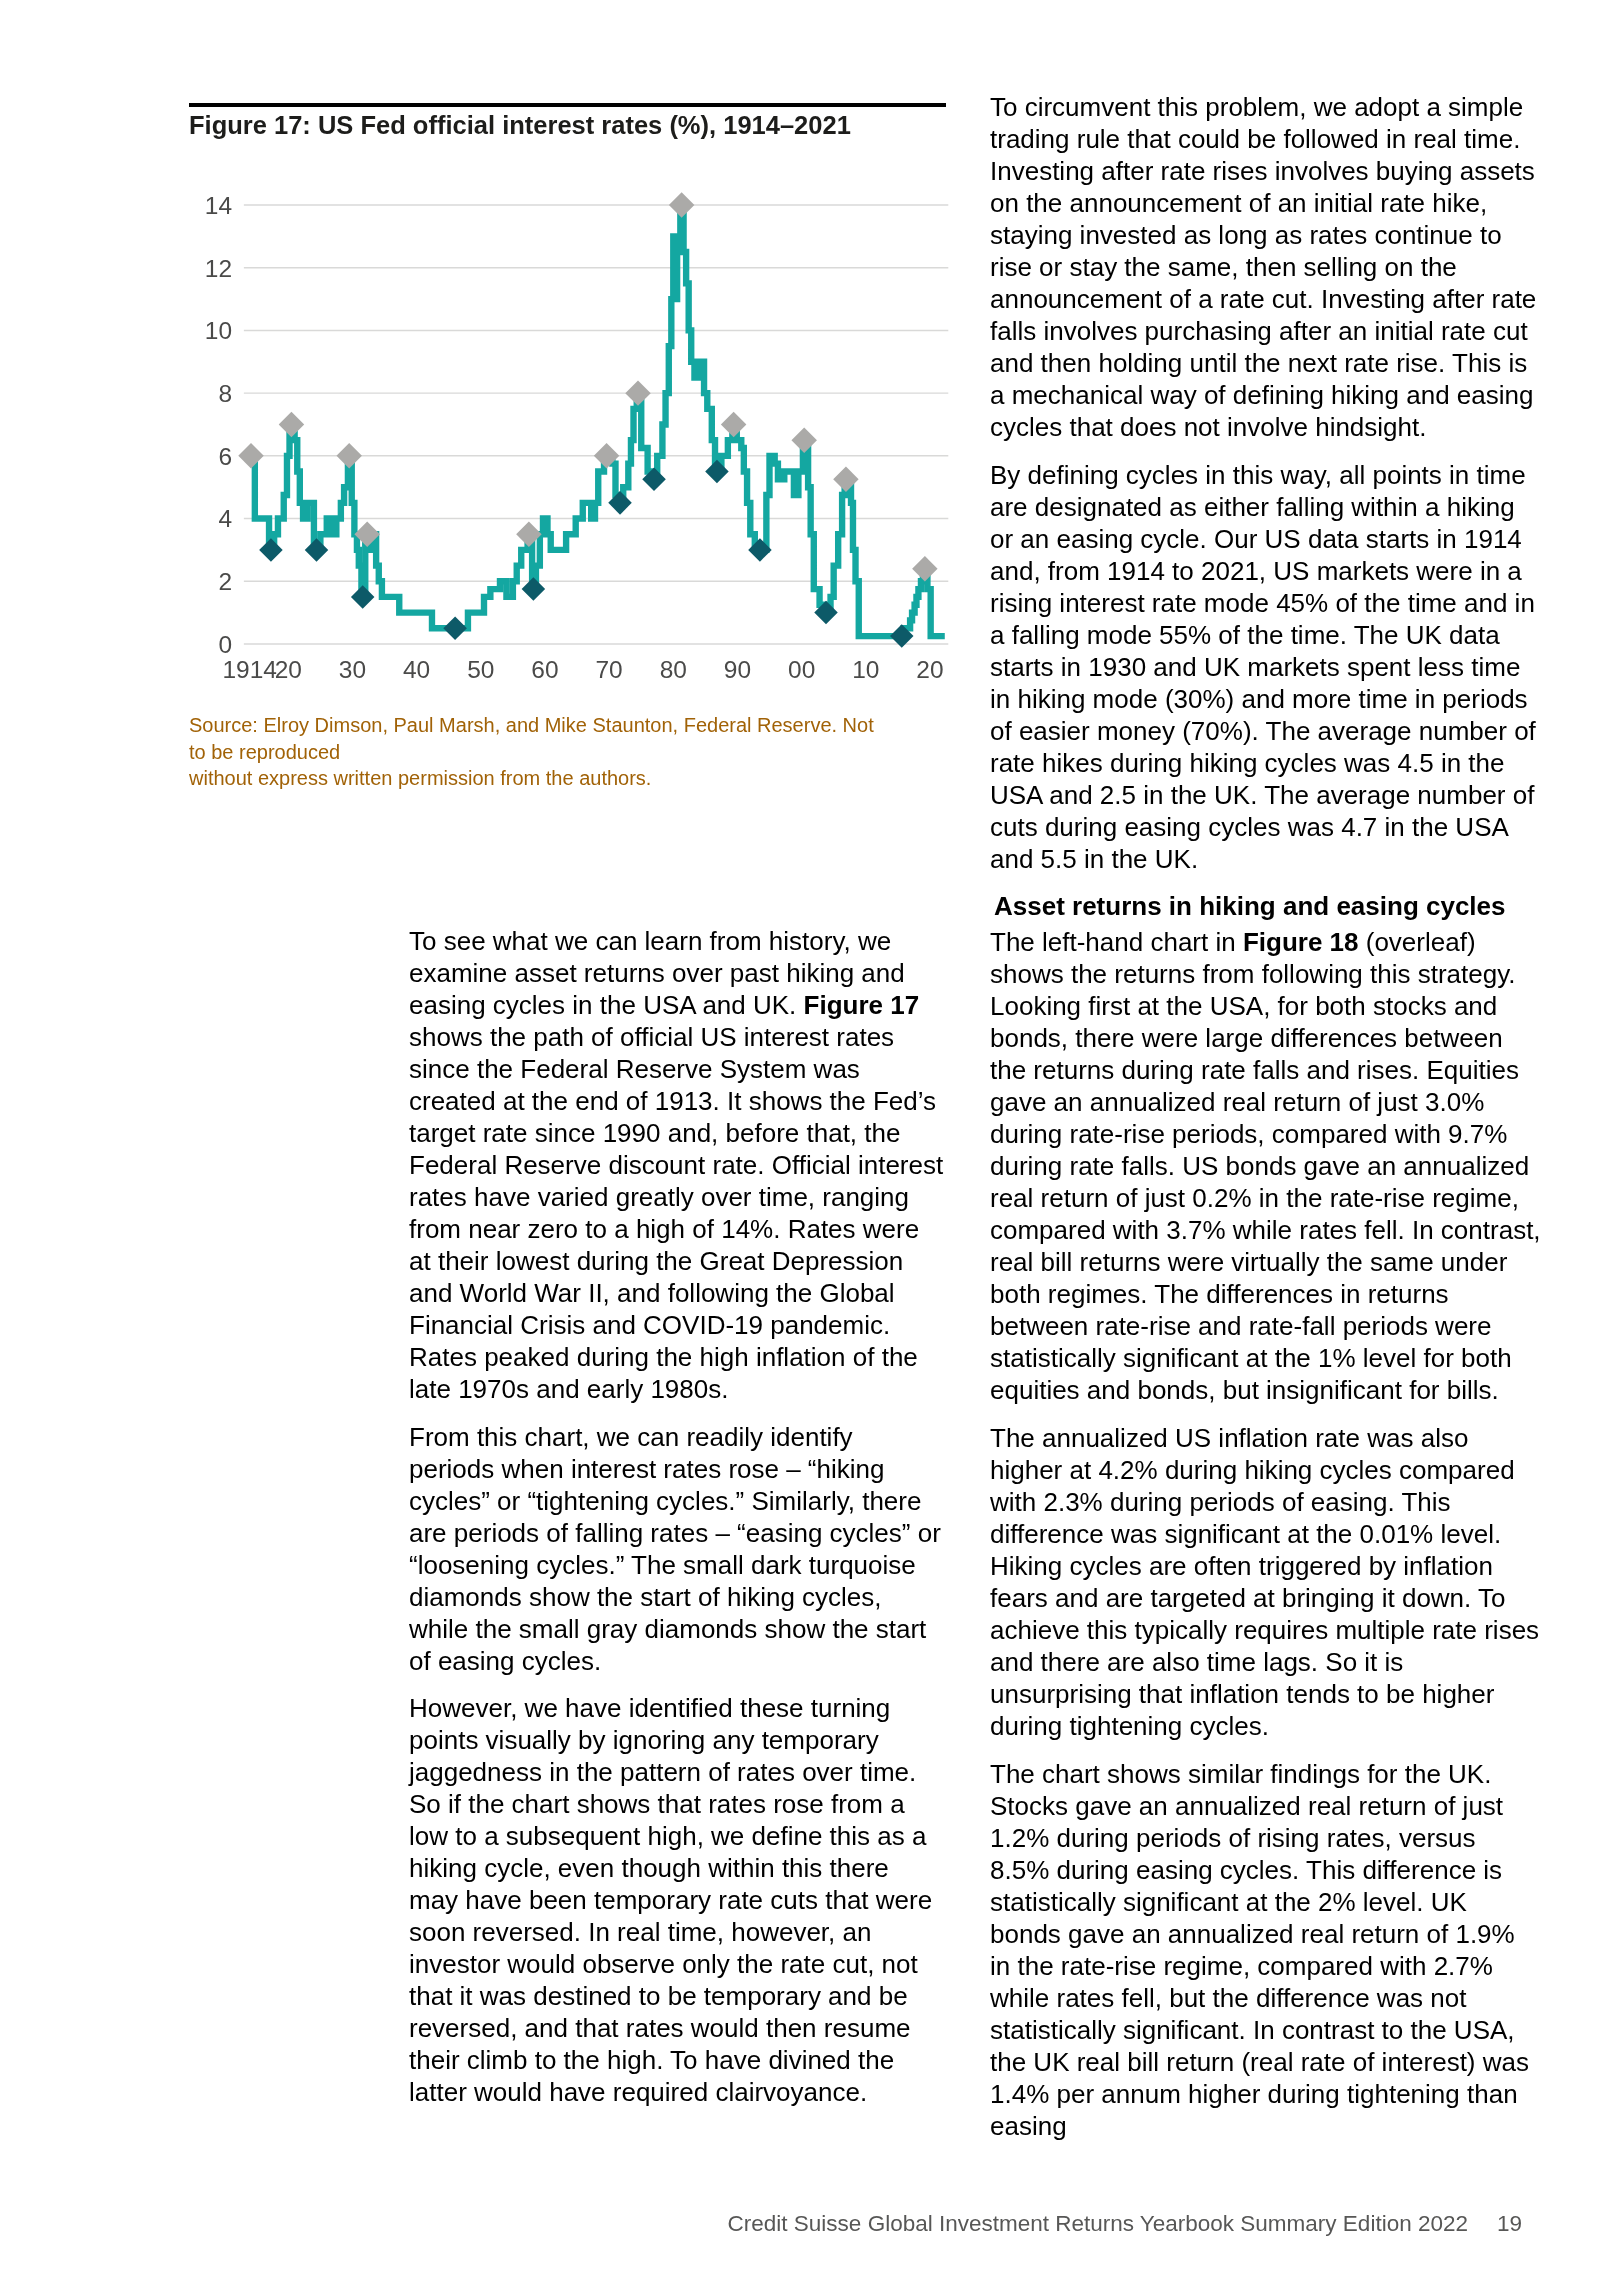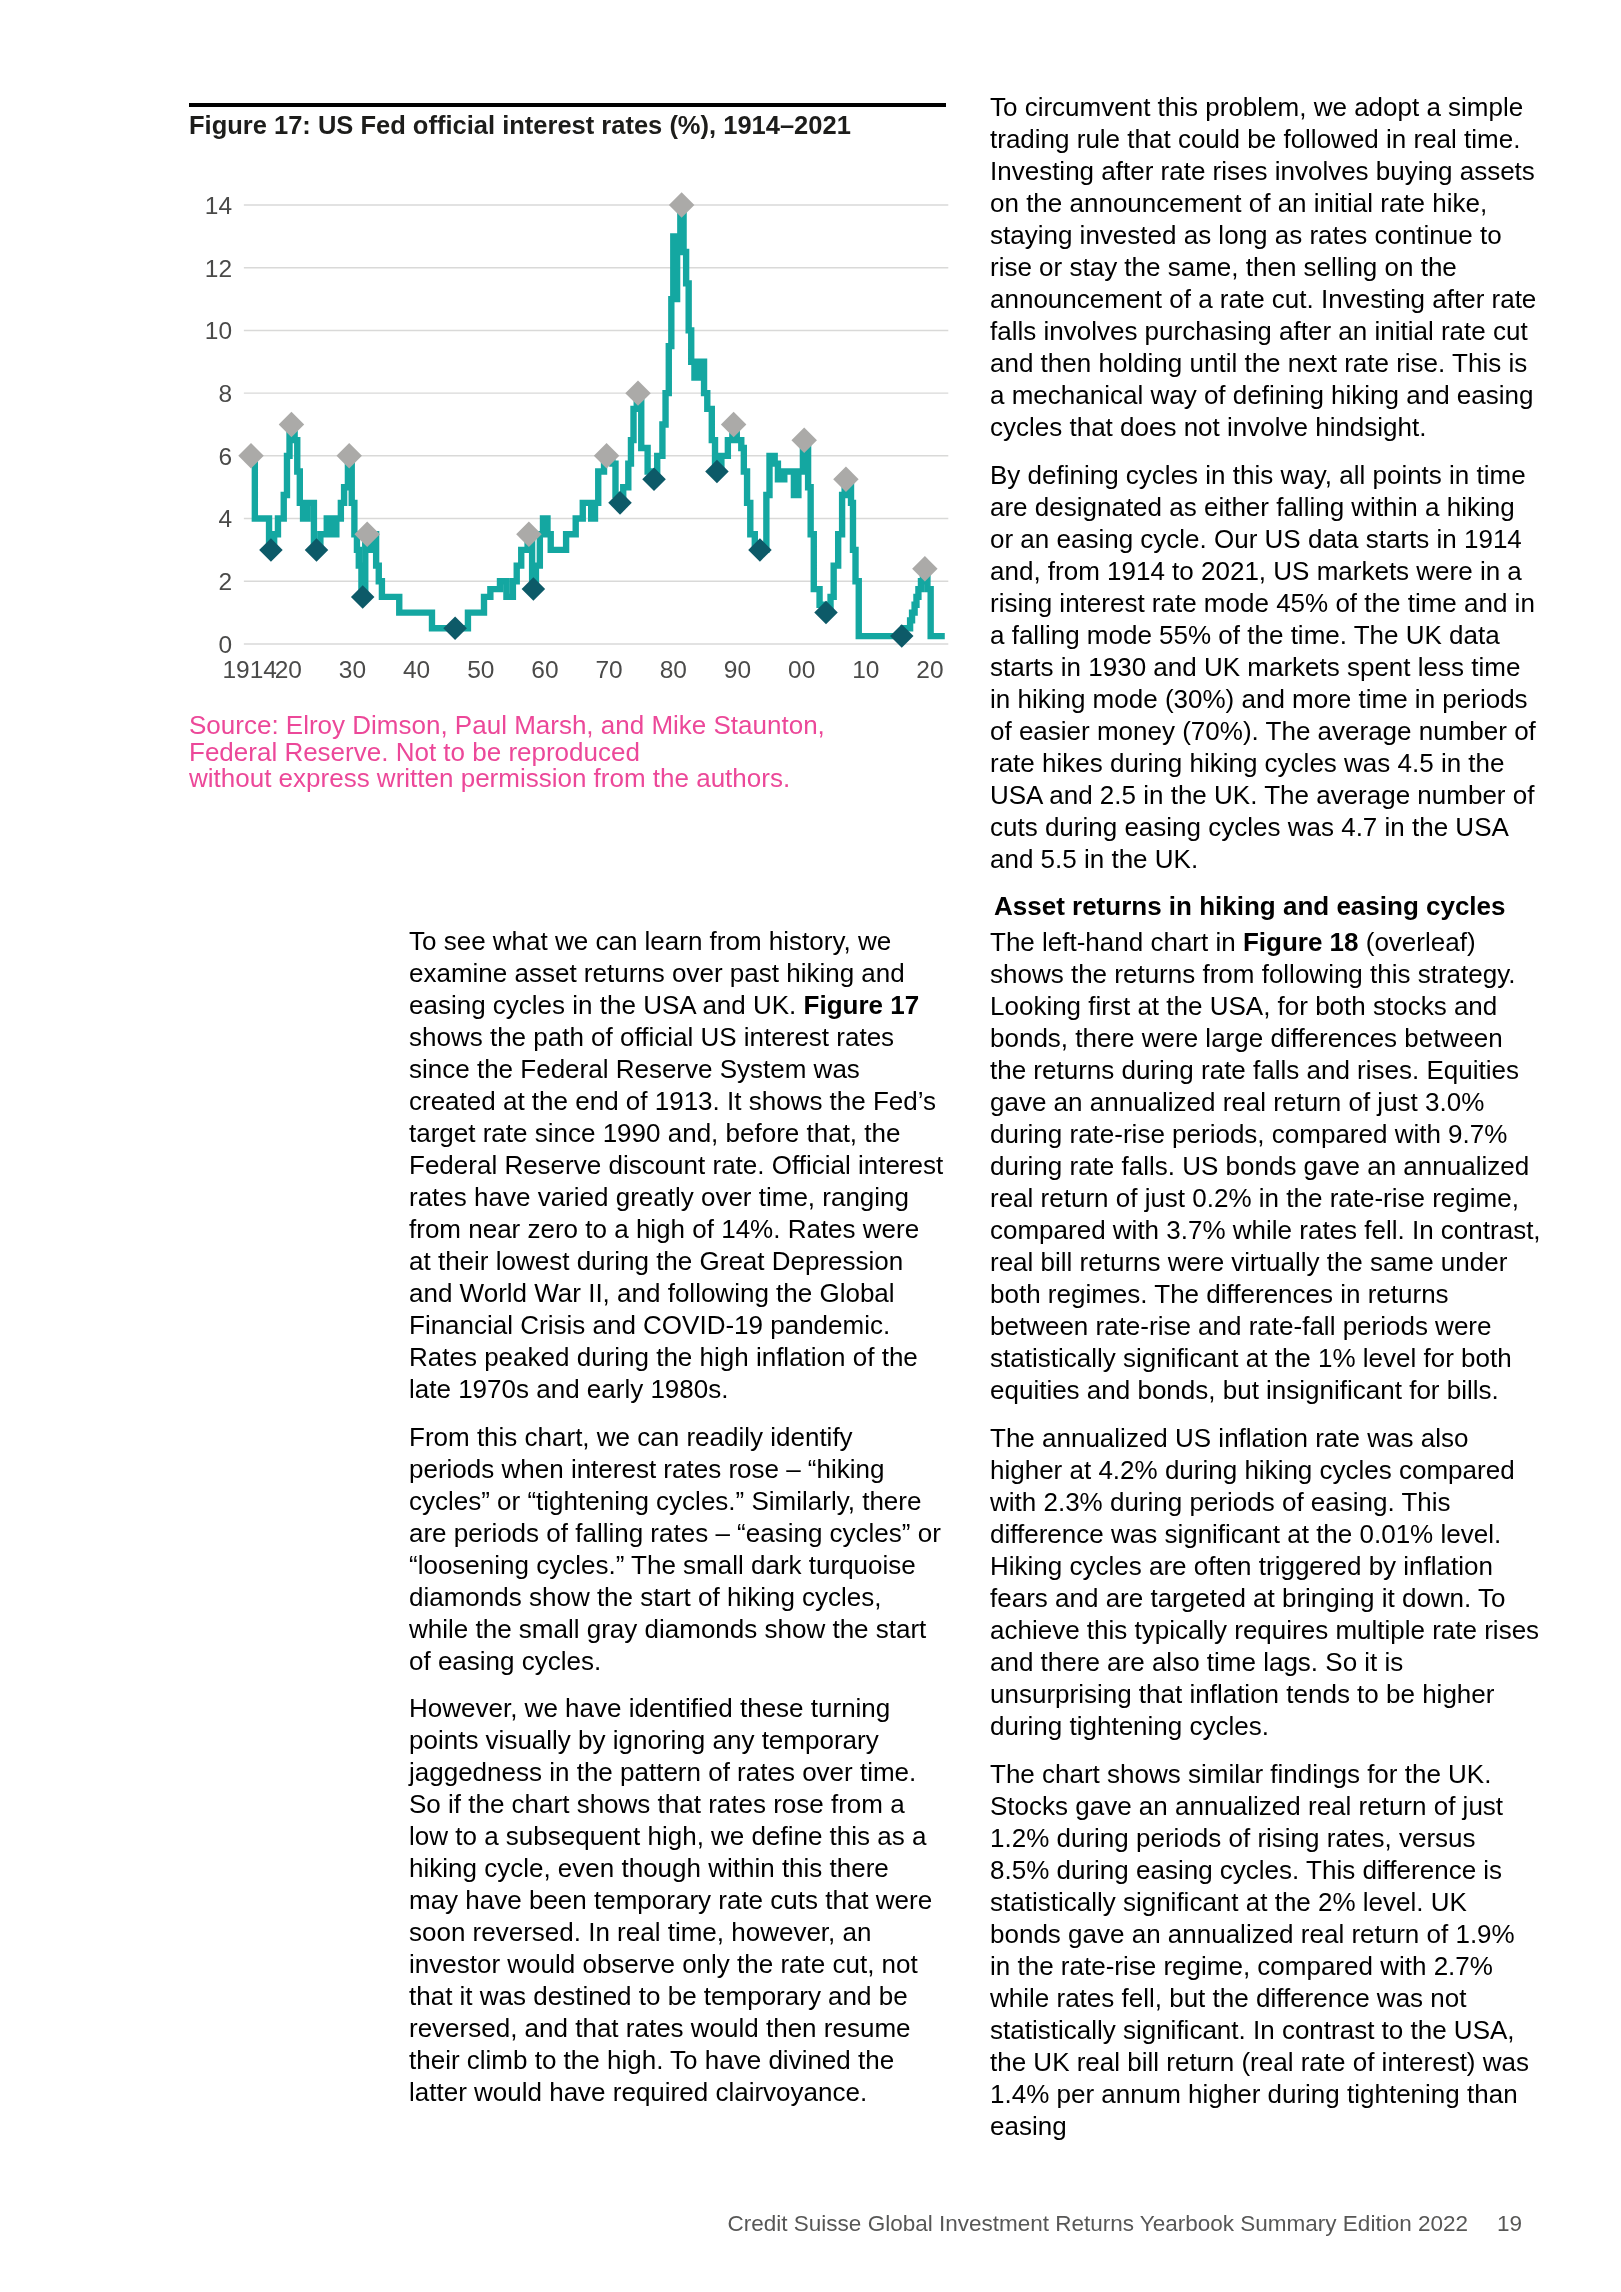--- a/index.html
+++ b/index.html
@@ -9,21 +9,21 @@
   }
   .fig-rule { position:absolute; left:189px; top:103px; width:757px; height:3.9px; background:#000000; }
   .fig-title {
     position:absolute; left:189px; top:111px; margin:0;
     font-size:25.5px; font-weight:bold; color:#1d1d1b; white-space:nowrap;
   }
   #chart-svg { position:absolute; left:189px; top:157px; width:774px; height:534px; }
   #chart-svg text { font-family:"Liberation Sans", sans-serif; }
   .source {
     position:absolute; left:189px; top:712px; width:686px;
-    font-size:26px; line-height:26.5px; color:#ec4899;
+    font-size:20px; line-height:26.5px; color:#a16207;
   }
   .col { position:absolute; font-size:26px; line-height:32px; color:#000000; }
   .col-mid   { left:409px;  top:925px; width:536px; }
   .col-right { left:990px; top:91px;  width:551px; }
   .col p  { margin:0 0 15.7px 0; }
   .col h3 { margin:4px; font-size:26px; line-height:32px; font-weight:bold; }
   .footer {
     position:absolute; right:99px; top:2211px;
     display:flex; gap:29px; align-items:baseline;
     font-size:22.5px; color:#575756; white-space:nowrap;

